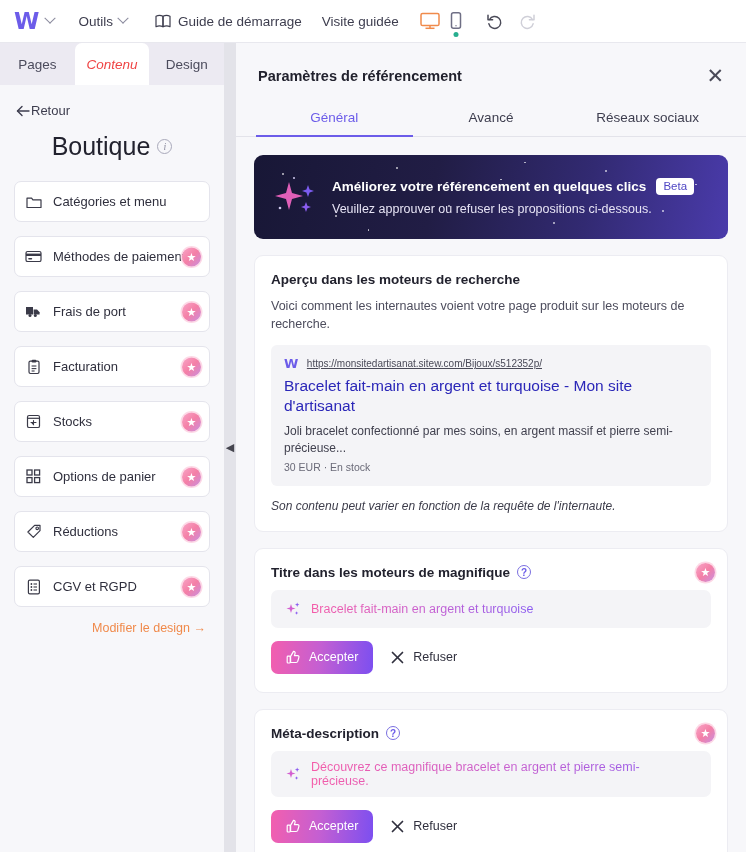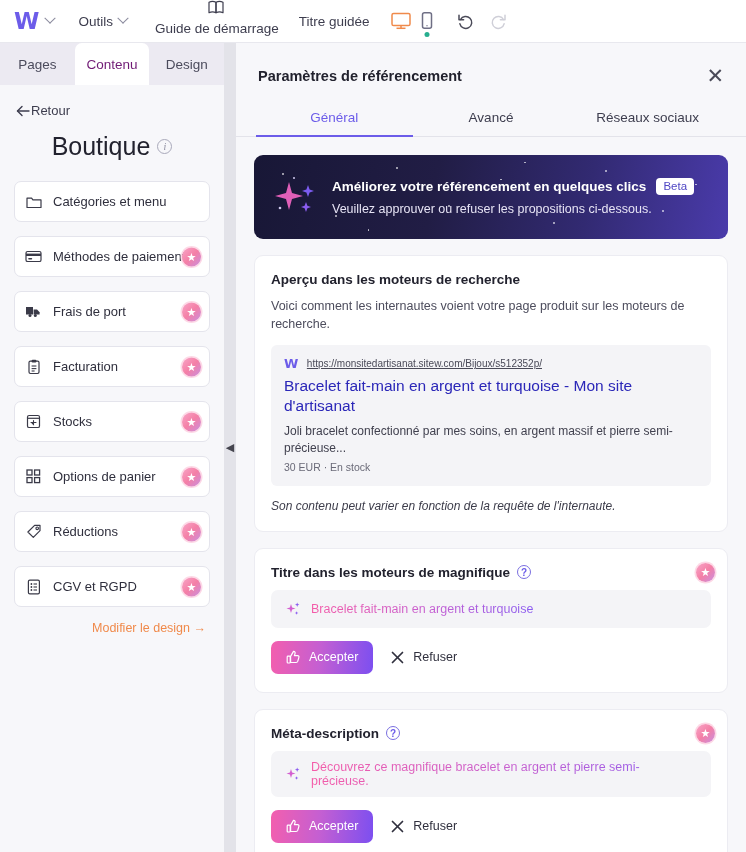--- a/index.html
+++ b/index.html
@@ -55,21 +55,21 @@
     position: relative;
   }
   .tabs-row {
     display: flex; height: 42px; background: #eceaf2;
   }
   .tab {
     flex: 1; display: flex; align-items: center; justify-content: center;
     font-size: 13.5px; color: #4b4b5c; cursor: pointer;
     border-radius: 7px 7px 0 0;
   }
-  .tab.active { background: #ffffff; color: #701a75; }
+  .tab.active { background: #ffffff; color: #ef4444; font-style: italic; }
   .sb-inner { padding: 12px 14px 0 14px; flex: 1; overflow: hidden; }
   .back-row {
     display: flex; align-items: center; 
     font-size: 13px; color: #3d3d4e; cursor: pointer;
     margin: 6px 0 14px 2px;
   }
   .page-title-row {
     display: flex; align-items: center; justify-content: center;
     gap: 7px; margin-bottom: 20px;
   }
@@ -223,29 +223,29 @@
 
 <div class="topbar">
   <div class="logo-box">
     <span class="logo-w">W</span>
     <span class="chev"></span>
   </div>
   <div class="tb-item">
     <span>Outils</span>
     <span class="chev"></span>
   </div>
-  <div class="tb-item" style="margin-left:8px;flex-direction:column;">
+  <div class="tb-item" style="margin-left:8px;">
     <svg width="17" height="15" viewBox="0 0 17 15">
       <path d="M1 2.2c2.3-1 4.7-1 7 0v10.5c-2.3-1-4.7-1-7 0z" fill="none" stroke="#3d3d4e" stroke-width="1.2" stroke-linejoin="round"></path>
       <path d="M8 2.2c2.3-1 4.7-1 7 0v10.5c-2.3-1-4.7-1-7 0z" fill="none" stroke="#3d3d4e" stroke-width="1.2" stroke-linejoin="round"></path>
     </svg>
     <span>Guide de démarrage</span>
   </div>
   <div class="tb-item">
-    <span>Titre guidée</span>
+    <span>Visite guidée</span>
   </div>
 
   <div class="icon-btn screen-ico">
     <svg width="22" height="20" viewBox="0 0 22 20">
       <rect x="2" y="2.5" width="18" height="12" rx="1.6" fill="none" stroke="#f08a4b" stroke-width="1.5"></rect>
       <line x1="11" y1="14.5" x2="11" y2="17" stroke="#f08a4b" stroke-width="1.5"></line>
       <line x1="6.5" y1="17.3" x2="15.5" y2="17.3" stroke="#f08a4b" stroke-width="1.5"></line>
     </svg>
   </div>
   <div class="icon-btn" style="margin-left:8px;">

